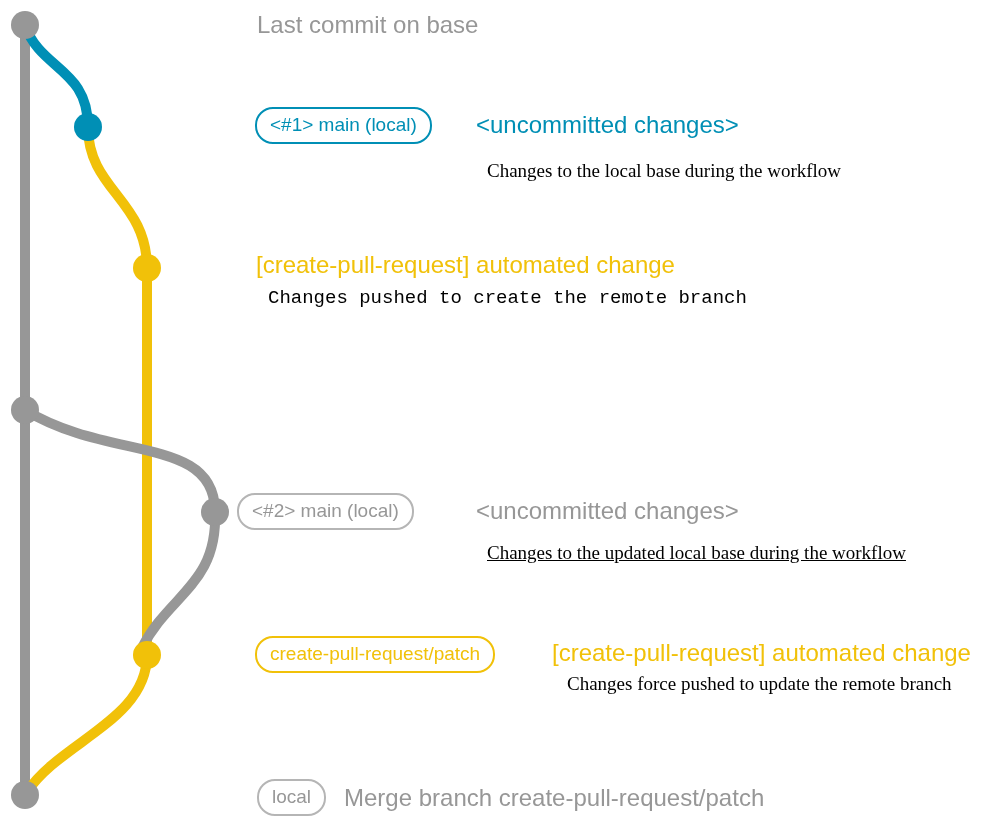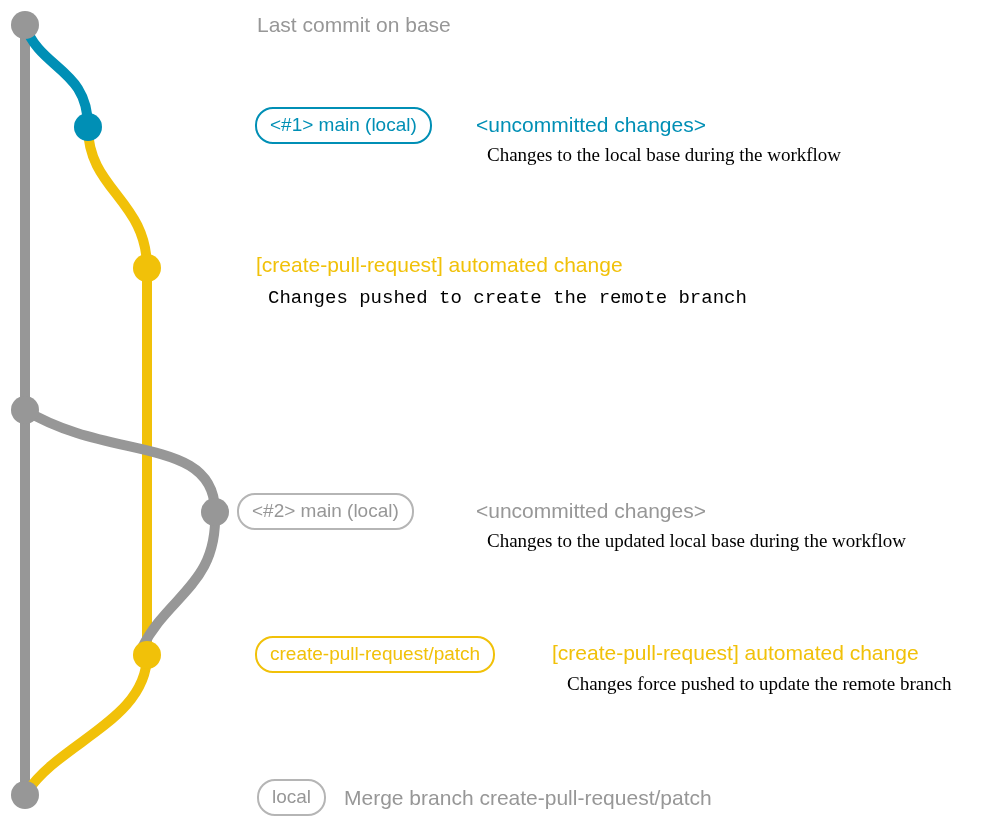--- a/index.html
+++ b/index.html
@@ -25,21 +25,21 @@
   }
   .graph-svg {
     position: absolute;
     left: 0; top: 0;
   }
   .abs {
     position: absolute;
     white-space: nowrap;
   }
   .lbl {
-    font-size: 21px;
+    font-size: 24px;
     line-height: 24px;
   }
   .badge {
     display: inline-block;
     border: 2px solid;
     border-radius: 18px;
     padding: 4px 13px 5px 13px;
     font-size: 19px;
     line-height: 24px;
   }
@@ -79,29 +79,29 @@
     <circle cx="25" cy="410" r="14" fill="#979797"></circle>
     <circle cx="215" cy="512" r="14" fill="#979797"></circle>
     <circle cx="147" cy="655" r="14" fill="#f1c109"></circle>
     <circle cx="25" cy="795" r="14" fill="#979797"></circle>
   </svg>
 
   <div class="abs lbl gray-txt" style="left:257px; top:13px;">Last commit on base</div>
 
   <div class="abs badge blue-badge" style="left:255px; top:107px;">&lt;#1&gt; main (local)</div>
   <div class="abs lbl blue-txt" style="left:476px; top:113px;">&lt;uncommitted changes&gt;</div>
-  <div class="abs note" style="left:487px; top:144px;text-align:right;">Changes to the local base during the workflow</div>
+  <div class="abs note" style="left:487px; top:160px;text-align:right;">Changes to the local base during the workflow</div>
 
   <div class="abs lbl yellow-txt" style="left:256px; top:253px;">[create-pull-request] automated change</div>
   <div class="abs note" style="left:268px; top:287px;font-family:Liberation Mono, monospace;">Changes pushed to create the remote branch</div>
 
 
   <div class="abs badge gray-badge" style="left:237px; top:493px;">&lt;#2&gt; main (local)</div>
   <div class="abs lbl gray-txt" style="left:476px; top:499px;">&lt;uncommitted changes&gt;</div>
-  <div class="abs note" style="left:487px; top:530px;">Changes to the updated local base during the workflow</div>
+  <div class="abs note" style="left:487px; top:542px;text-decoration:underline;">Changes to the updated local base during the workflow</div>
 
   <div class="abs badge yellow-badge" style="left:255px; top:636px;text-align:right;">create-pull-request/patch</div>
   <div class="abs lbl yellow-txt" style="left:552px; top:641px;">[create-pull-request] automated change</div>
   <div class="abs note" style="left:567px; top:673px;">Changes force pushed to update the remote branch</div>
 
   <div class="abs badge gray-badge" style="left:257px; top:779px;">local</div>
   <div class="abs lbl gray-txt" style="left:344px; top:786px;">Merge branch create-pull-request/patch</div>
 
 </div>
 

